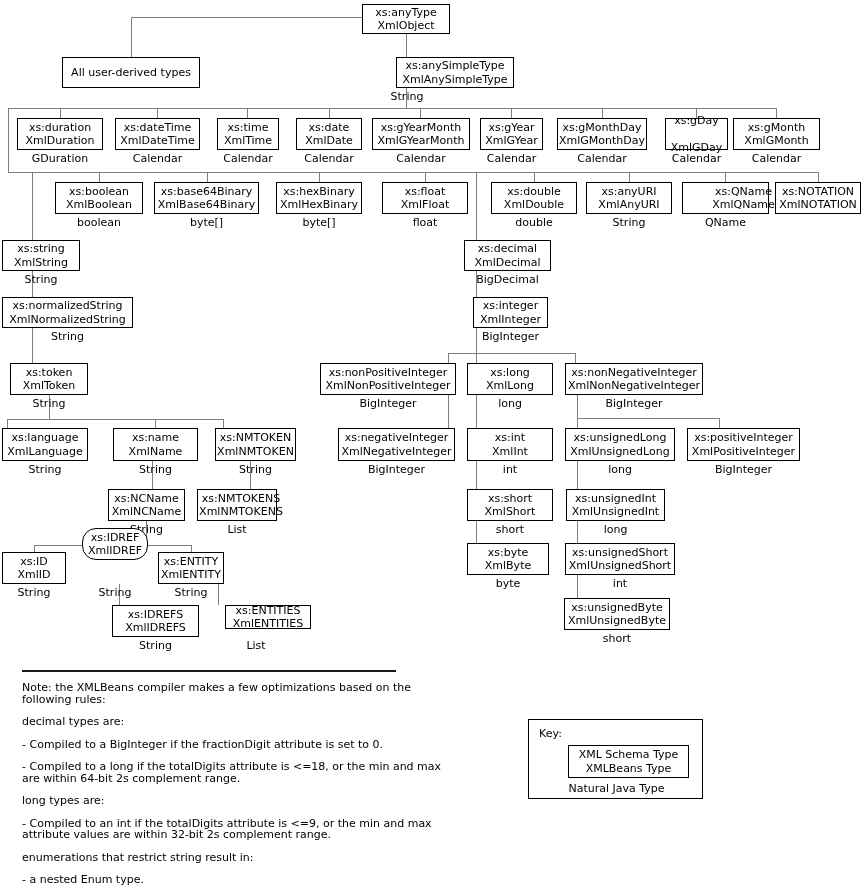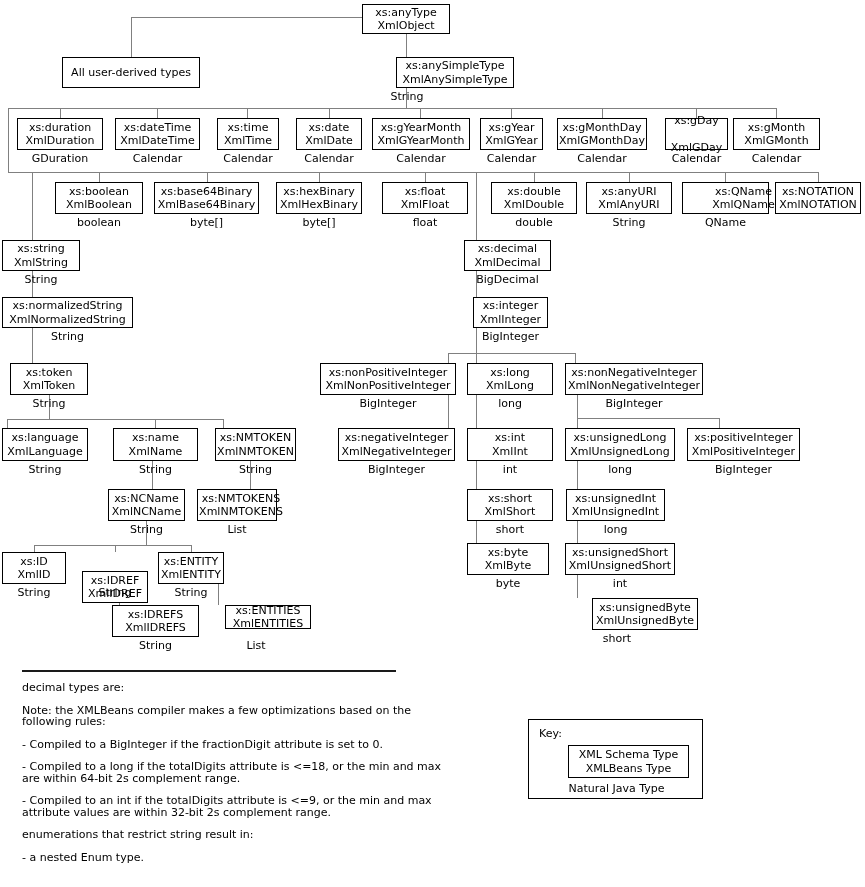--- a/index.html
+++ b/index.html
@@ -284,21 +284,21 @@
       <div class="node" style="left: 566px; top: 489px; width: 99px; height: 32px; border-color: rgb(0, 0, 0);">
         <div>xs:unsignedInt</div>
         <div>XmlUnsignedInt</div>
       </div>
       <div class="jlabel" style="left: 546px; top: 524px; width: 139px;">long</div>
       <div class="node" style="left: 2px; top: 552px; width: 64px; height: 32px; border-color: rgb(0, 0, 0);">
         <div>xs:ID</div>
         <div>XmlID</div>
       </div>
       <div class="jlabel" style="left: -18px; top: 587px; width: 104px;">String</div>
-      <div class="node" style="left: 82px; top: 571px; width: 66px; height: 32px; border-color: rgb(0, 0, 0);">
+      <div class="node" style="left: 82px; top: 528px; width: 66px; height: 32px; border-color: rgb(0, 0, 0); border-radius: 14px;">
         <div>xs:IDREF</div>
         <div>XmlIDREF</div>
       </div>
       <div class="jlabel" style="left: 62px; top: 587px; width: 106px;">String</div>
       <div class="node" style="left: 158px; top: 552px; width: 66px; height: 32px; border-color: rgb(0, 0, 0);">
         <div>xs:ENTITY</div>
         <div>XmlENTITY</div>
       </div>
       <div class="jlabel" style="left: 138px; top: 587px; width: 106px;">String</div>
       <div class="node" style="left: 467px; top: 543px; width: 82px; height: 32px; border-color: rgb(0, 0, 0);">
@@ -314,34 +314,35 @@
       <div class="node" style="left: 112px; top: 605px; width: 87px; height: 32px; border-color: rgb(0, 0, 0);">
         <div>xs:IDREFS</div>
         <div>XmlIDREFS</div>
       </div>
       <div class="jlabel" style="left: 92px; top: 640px; width: 127px;">String</div>
       <div class="node" style="left: 225px; top: 605px; width: 86px; height: 24px; border-color: rgb(0, 0, 0);">
         <div>xs:ENTITIES</div>
         <div>XmlENTITIES</div>
       </div>
       <div class="jlabel" style="left: 193px; top: 640px; width: 126px;">List</div>
-      <div class="node" style="left: 564px; top: 598px; width: 106px; height: 32px; border-color: rgb(0, 0, 0); margin-left: 28px;">
+      <div class="node" style="left: 564px; top: 598px; width: 106px; height: 32px; border-color: rgb(0, 0, 0);">
         <div>xs:unsignedByte</div>
         <div>XmlUnsignedByte</div>
       </div>
       <div class="jlabel" style="left: 544px; top: 633px; width: 146px;">short</div>
     </div>
 
   <div id="note">
-      <p>decimal types are:</p>
       <p>Note: the XMLBeans compiler makes a few optimizations based on the
 following rules:</p>
+      <p>decimal types are:</p>
       <p>- Compiled to a BigInteger if the fractionDigit attribute is set to 0.</p>
       <p>- Compiled to a long if the totalDigits attribute is &lt;=18, or the min and max
 are within 64-bit 2s complement range.</p>
+      <p>long types are:</p>
       <p>- Compiled to an int if the totalDigits attribute is &lt;=9, or the min and max
 attribute values are within 32-bit 2s complement range.</p>
       <p>enumerations that restrict string result in:</p>
       <p>- a nested Enum type.</p>
     </div>
 
   <div id="keybox">
     <div id="key-title">Key:</div>
     <div id="key-inner">
       <div>XML Schema Type</div>

